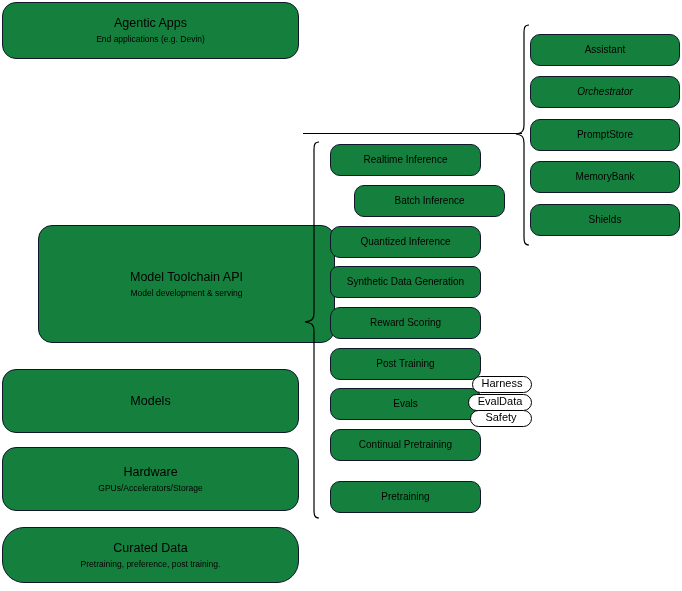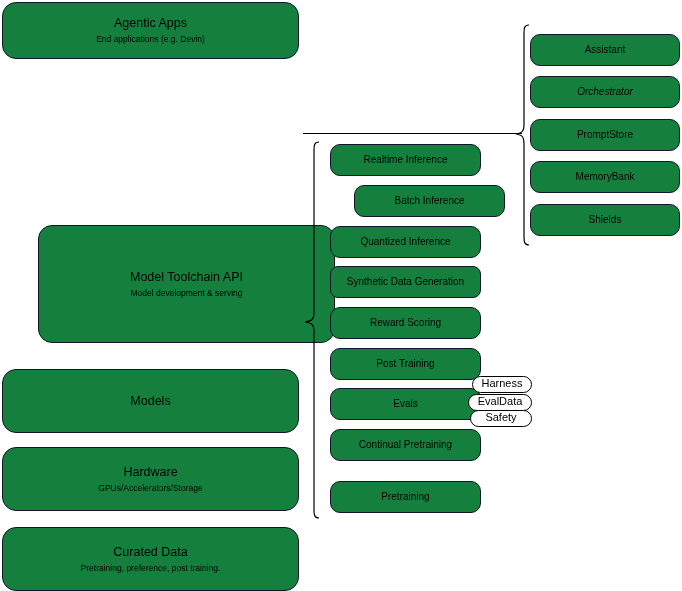--- a/index.html
+++ b/index.html
@@ -99,21 +99,21 @@
 
   <div class="box layer" style="left:2px; top:369px; width:297px; height:64px;">
     <div class="title">Models</div>
   </div>
 
   <div class="box layer" style="left:2px; top:447px; width:297px; height:64px;">
     <div class="title">Hardware</div>
     <div class="subtitle">GPUs/Accelerators/Storage</div>
   </div>
 
-  <div class="box layer" style="left:2px; top:527px; width:297px; height:64px;">
+  <div class="box layer" style="left:2px; top:527px; width:297px; height:56px;border-radius:22px;">
     <div class="title">Curated Data</div>
     <div class="subtitle">Pretraining, preference, post training.</div>
   </div>
 
   <div class="hline" style="left:303px; top:133px; width:219px;"></div>
 
   <div class="brace" style="left:515px; top:24px;">
     <svg width="16" height="222" viewBox="0 0 16 222">
       <path d="M14 1 C 9 1, 9 5, 9 9 L 9 101 C 9 106, 8 109, 1 110 C 8 111, 9 114, 9 119 L 9 213 C 9 217, 9 221, 14 221" fill="none" stroke="#000000" stroke-width="1.2"></path>
     </svg>

